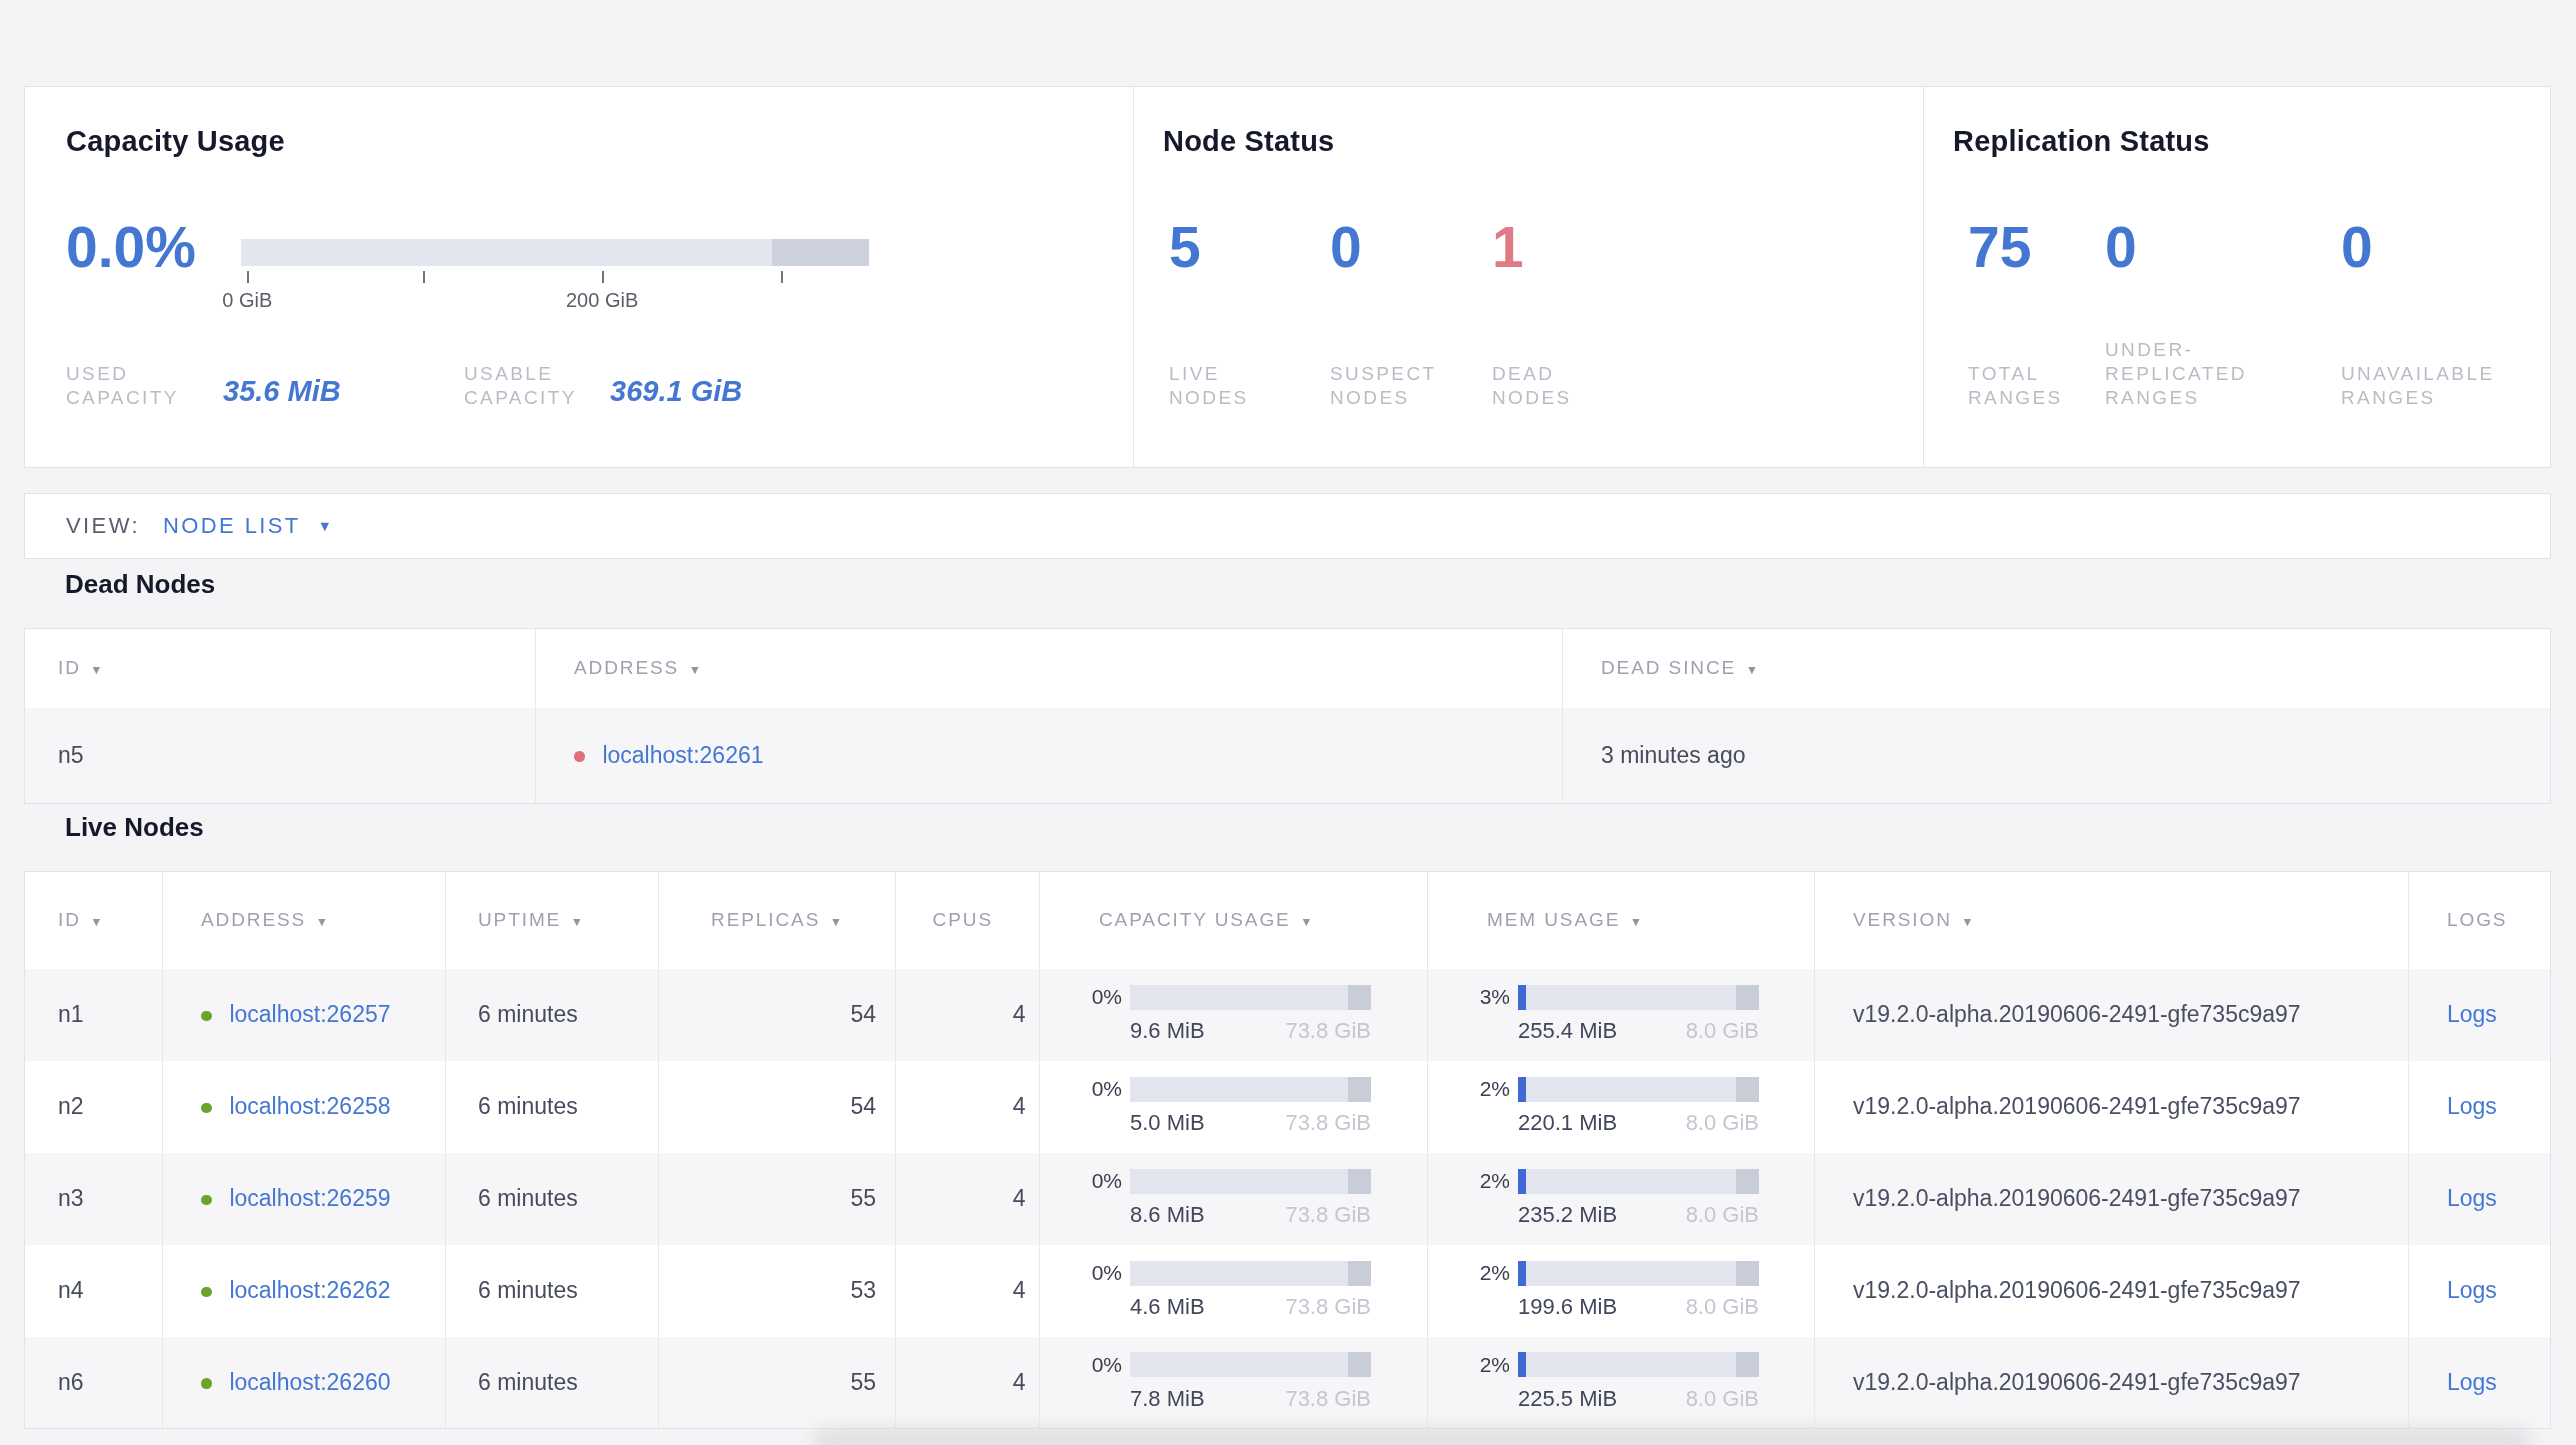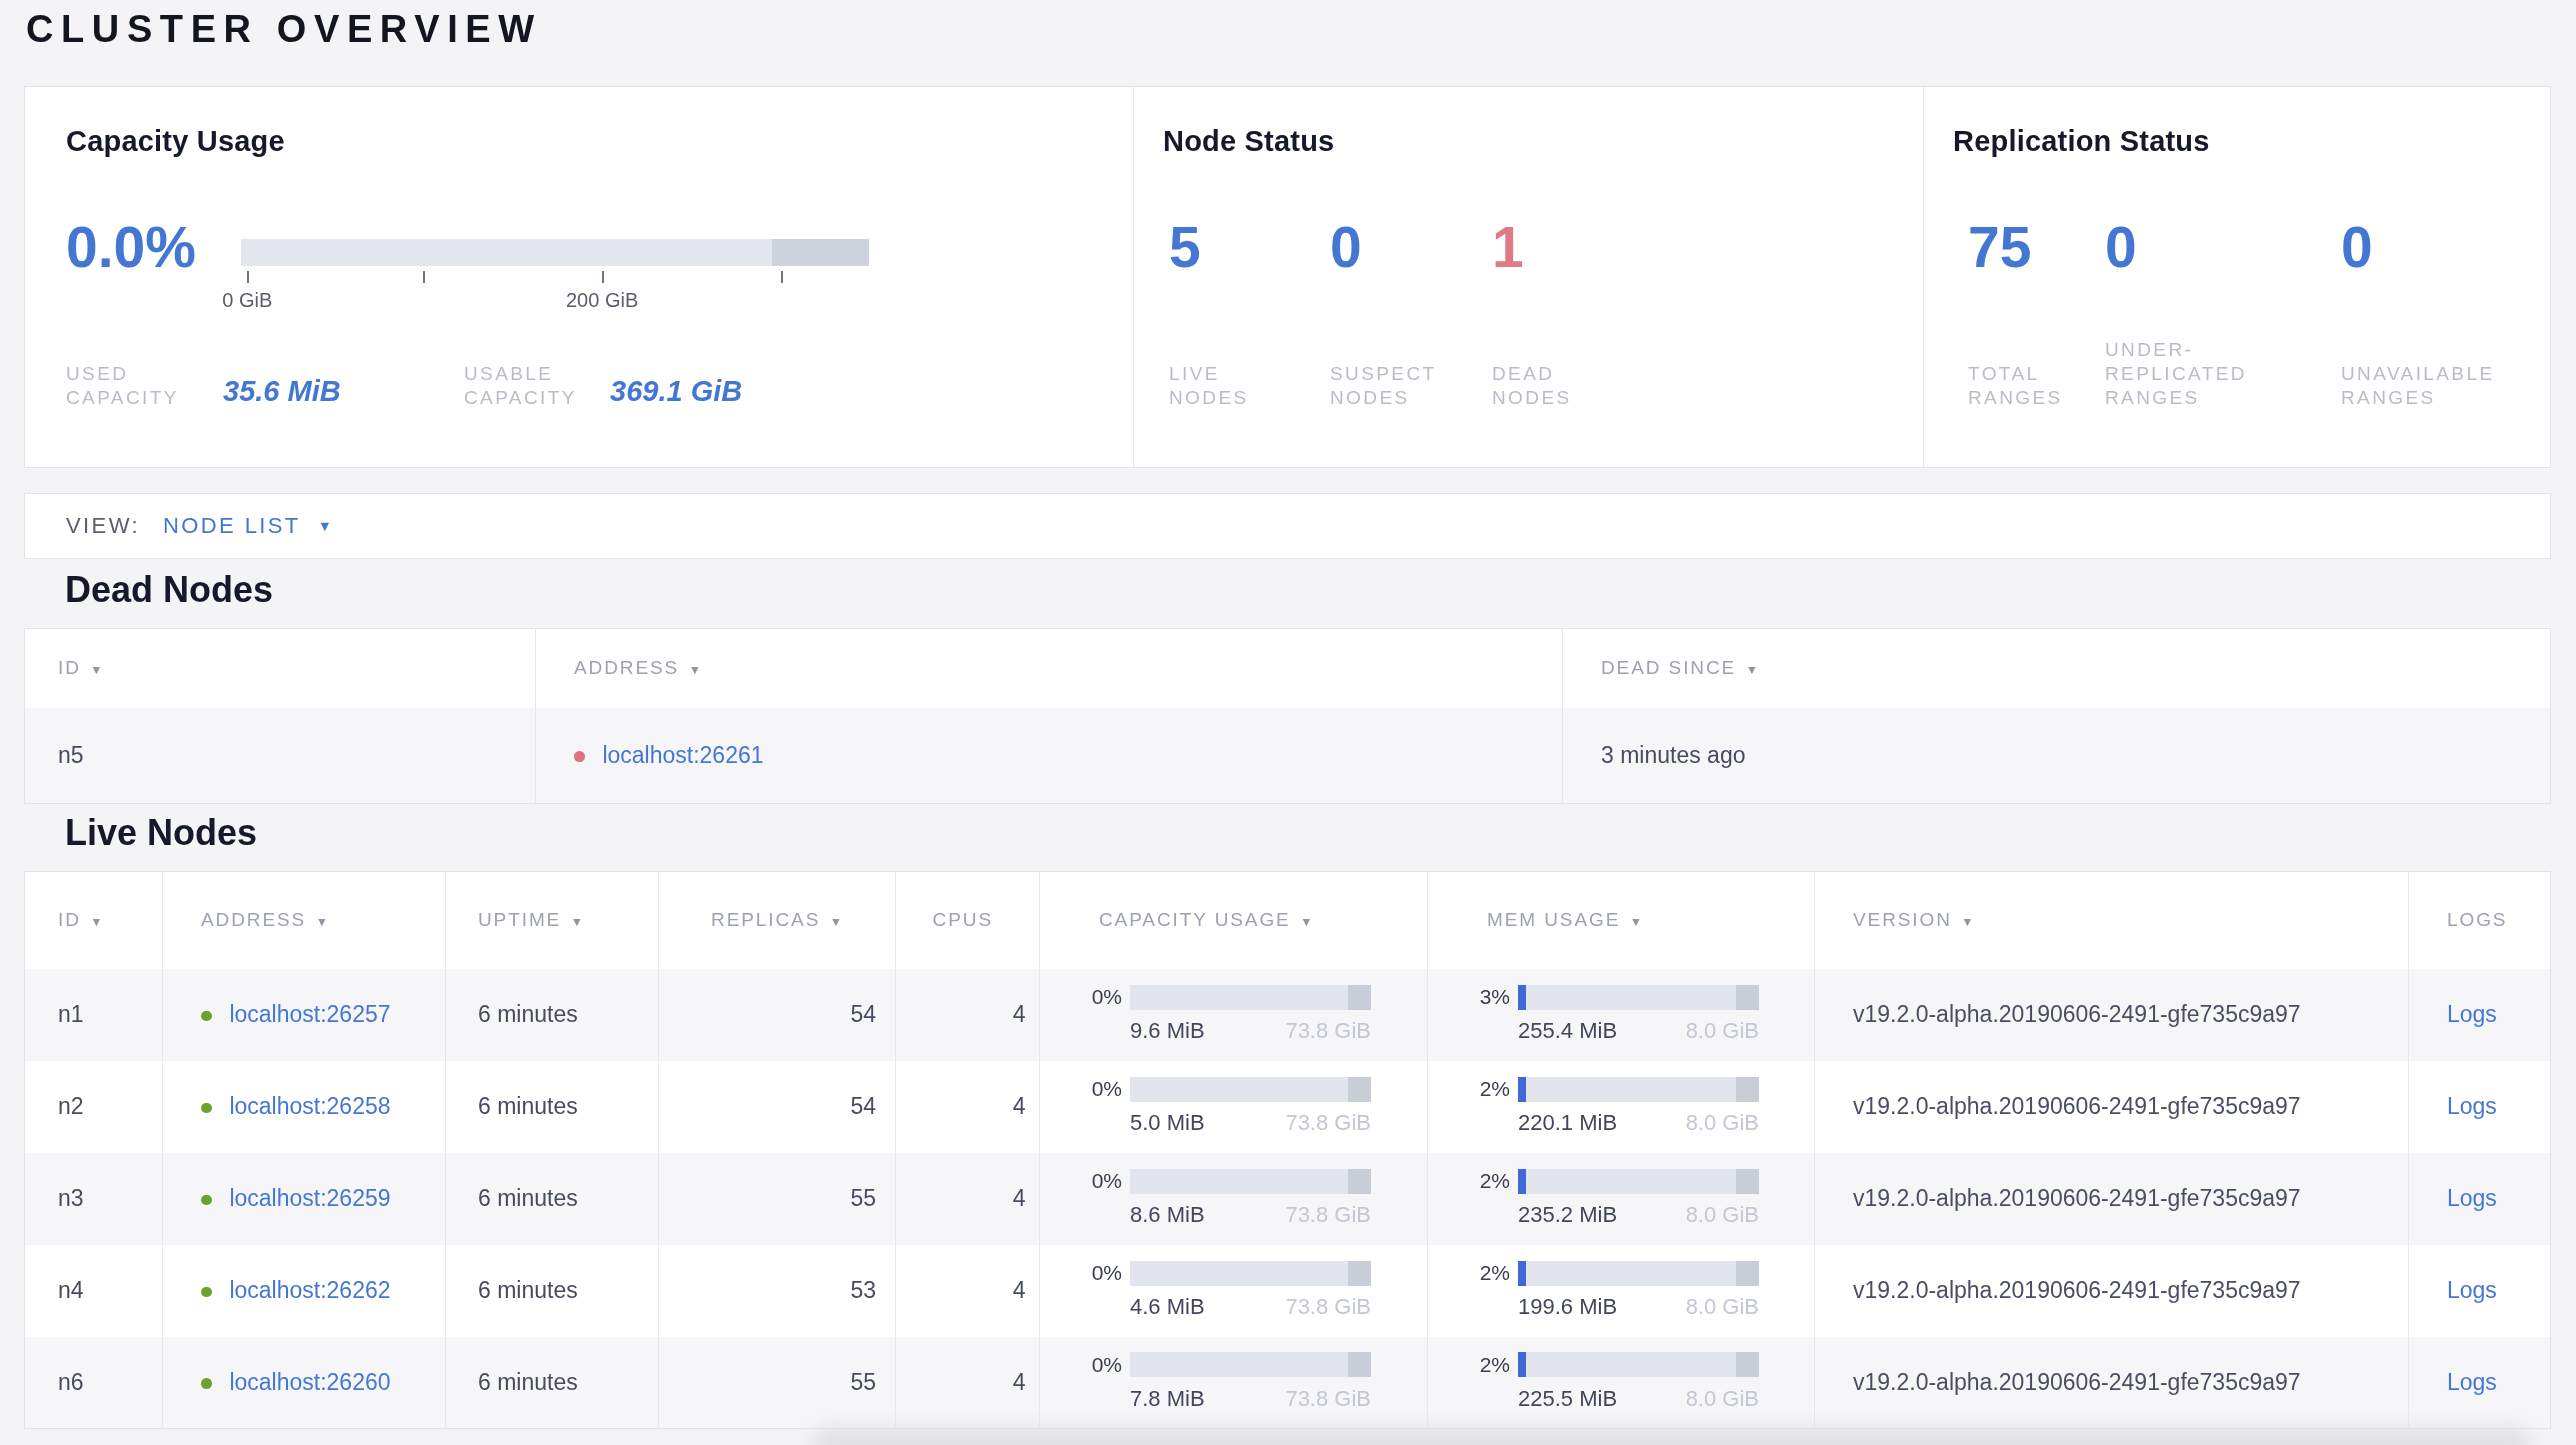--- a/index.html
+++ b/index.html
@@ -66,21 +66,21 @@
     position:absolute; left:24px; top:493px; width:2527px; height:66px;
     background:#fff; border:1px solid #e2e3e6;
     display:flex; align-items:center; padding-left:41px;
   }
   .view-label { font-size:22px; letter-spacing:2.4px; color:#5b5f6d; }
   .view-select { display:flex; align-items:center; margin-left:23px; cursor:pointer; }
   .view-value { font-size:22px; letter-spacing:2.4px; color:#4477d2; }
   .caret-blue { font-size:14.3px; color:#4477d2; margin-left:17px; }
 
   
-  .list-heading { position:absolute; left:65px; font-size:36px; font-weight:bold; color:#16192b; }
+  .list-heading { position:absolute; left:65px; font-size:26px; font-weight:bold; color:#16192b; }
   .h-dead { top:569px; }
   .h-live { top:812px; }
 
   
   table { border-collapse:collapse; table-layout:fixed; background:#fff; }
   .dead-table { position:absolute; left:24px; top:628px; width:2527px; }
   .live-table { position:absolute; left:24px; top:871px; width:2527px; }
   table { border:1px solid #e2e3e6; }
   th, td { border-right:1px solid #e8e8eb; vertical-align:middle; text-align:left;margin-left:12px; }
   th:last-child, td:last-child { border-right:none; }
@@ -129,21 +129,20 @@
   .bottom-shadow {
     position:absolute; left:812px; top:1426px; width:1719px; height:34px;
     background:#dcdcdf; border-radius:17px; filter:blur(8.6px); opacity:0.75;
   }
 </style>
 </head>
 <body>
 
 <div class="page">
 
-  <div class="page-title">CLUSTER OVERVIEW</div>
 
   <div class="summary-panel">
 
     <div class="sec sec-cap">
       <h2>Capacity Usage</h2>
       <div class="big-num" style="left:41px;">0.0%</div>
       <div class="capbar-wrap">
         <div class="capbar">
           <div class="dark-seg"></div>
         </div>

